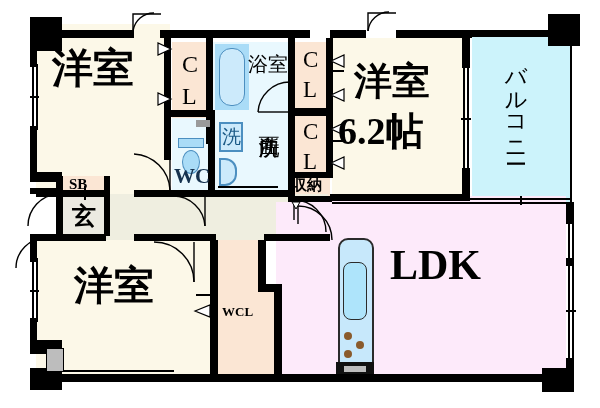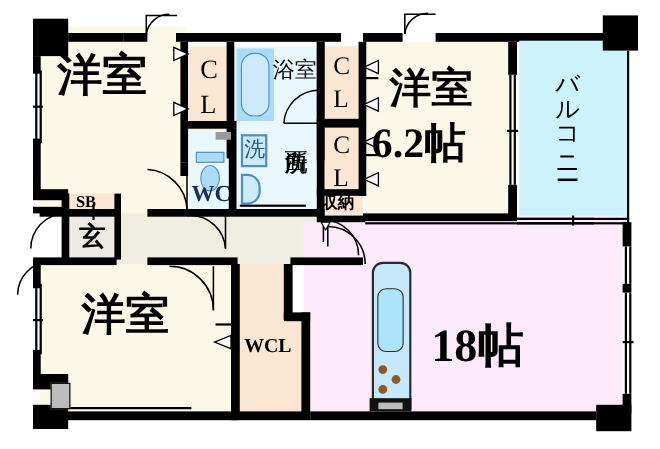--- a/index.html
+++ b/index.html
@@ -254,39 +254,39 @@
   <div class="ln" style="left:218px;top:186px;width:60px;height:1.5px;"></div>
   <div class="ln" style="left:218px;top:190px;width:60px;height:1.5px;"></div>
 
   <div class="lbl lbl-room" style="left:52px;top:48px;font-size:41px;">洋室</div>
 
   <div class="lbl lbl-room" style="left:354px;top:62px;font-size:38px;">洋室</div>
   <div class="lbl lbl-room" style="left:338px;top:112px;font-size:38px;">6.2帖</div>
 
   <div class="lbl lbl-room" style="left:74px;top:266px;font-size:40px;">洋室</div>
 
-  <div class="lbl lbl-room" style="left:392px;top:294px;font-size:42px;">18帖</div>
+  <div class="lbl lbl-room" style="left:390px;top:244px;font-size:42px;">LDK</div>
 
   <div class="lbl vert" style="left:505px;top:52px;font-size:22px;">バルコニー</div>
 
   <div class="lbl" style="left:248px;top:54px;font-size:20px;">浴室</div>
 
   <div class="lbl vert" style="left:258px;top:120px;font-size:21px;">洗面所</div>
 
   <div class="lbl" style="left:222px;top:127px;font-size:19px;color:#1b5a86;">洗</div>
 
   <div class="lbl" style="left:174px;top:166px;font-size:21px;color:#16324f;font-weight:700;">WC</div>
 
   <div class="lbl" style="left:69px;top:177px;font-size:15px;font-weight:700;">SB</div>
 
   <div class="lbl" style="left:72px;top:204px;font-size:24px;font-weight:700;">玄</div>
 
   <div class="lbl" style="left:292px;top:178px;font-size:15px;font-weight:700;">収納</div>
 
-  <div class="lbl" style="left:222px;top:305px;font-size:18px;font-weight:700;">WCL</div>
+  <div class="lbl" style="left:222px;top:305px;font-size:13px;font-weight:700;">WCL</div>
 
   <div class="lbl lbl-cl" style="left:182px;top:52px;font-size:24px;">C</div>
   <div class="lbl lbl-cl" style="left:182px;top:84px;font-size:24px;">L</div>
 
   <div class="lbl lbl-cl" style="left:303px;top:48px;font-size:23px;">C</div>
   <div class="lbl lbl-cl" style="left:303px;top:78px;font-size:23px;">L</div>
 
   <div class="lbl lbl-cl" style="left:303px;top:120px;font-size:23px;">C</div>
   <div class="lbl lbl-cl" style="left:303px;top:150px;font-size:23px;">L</div>
 

